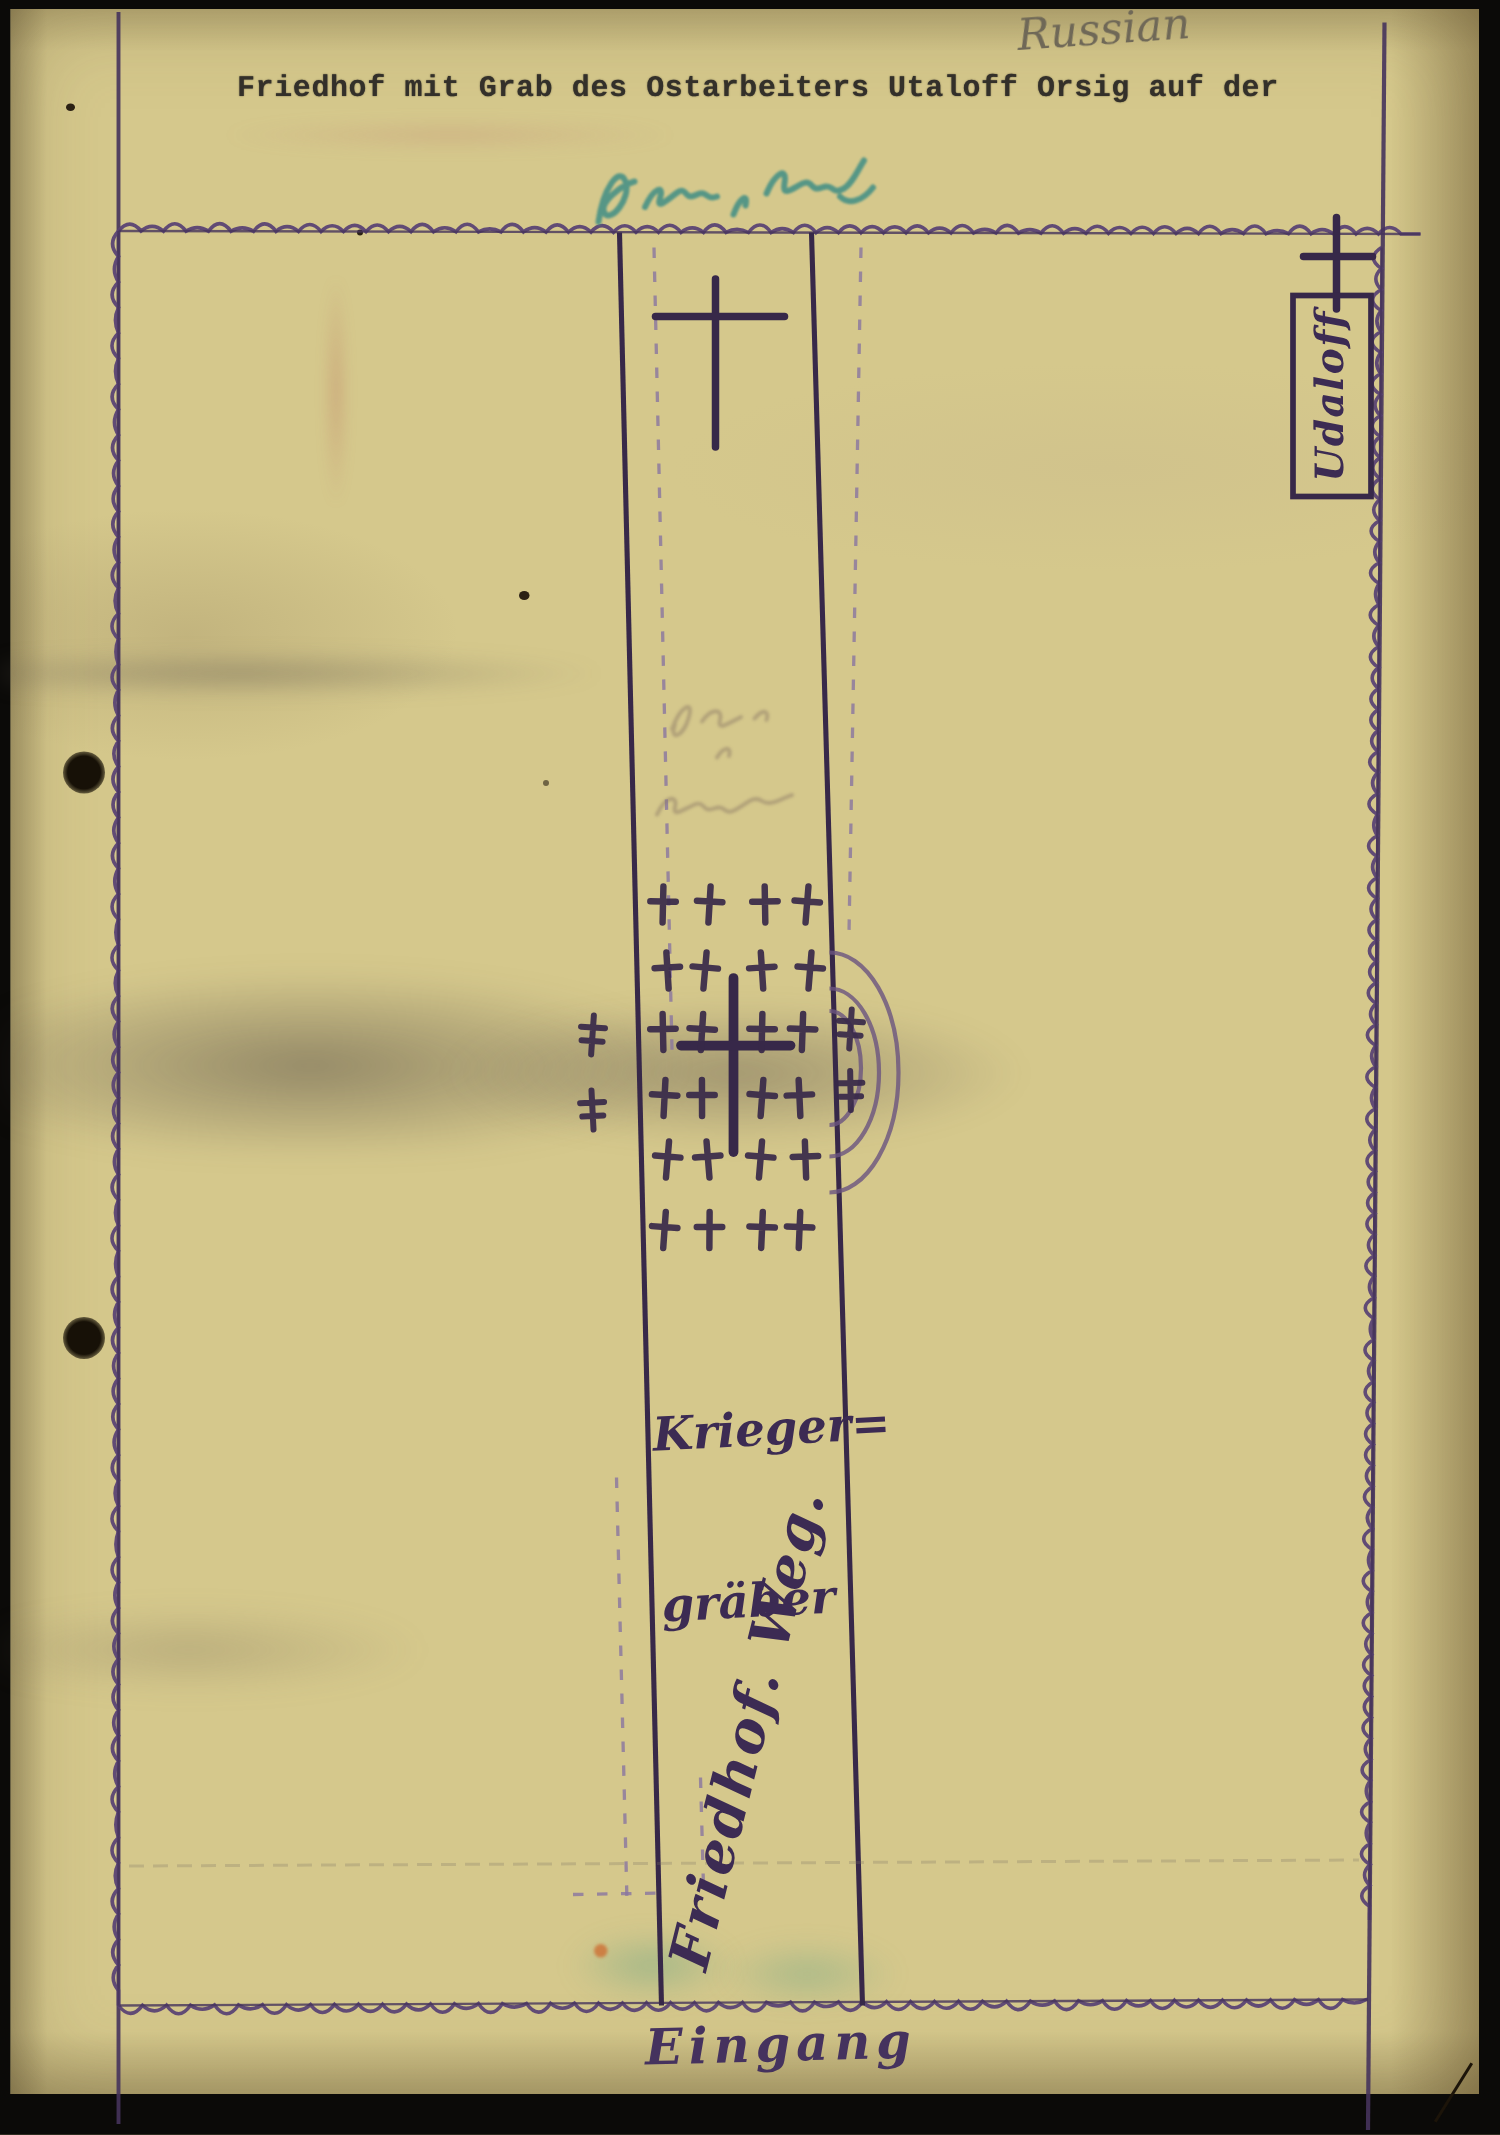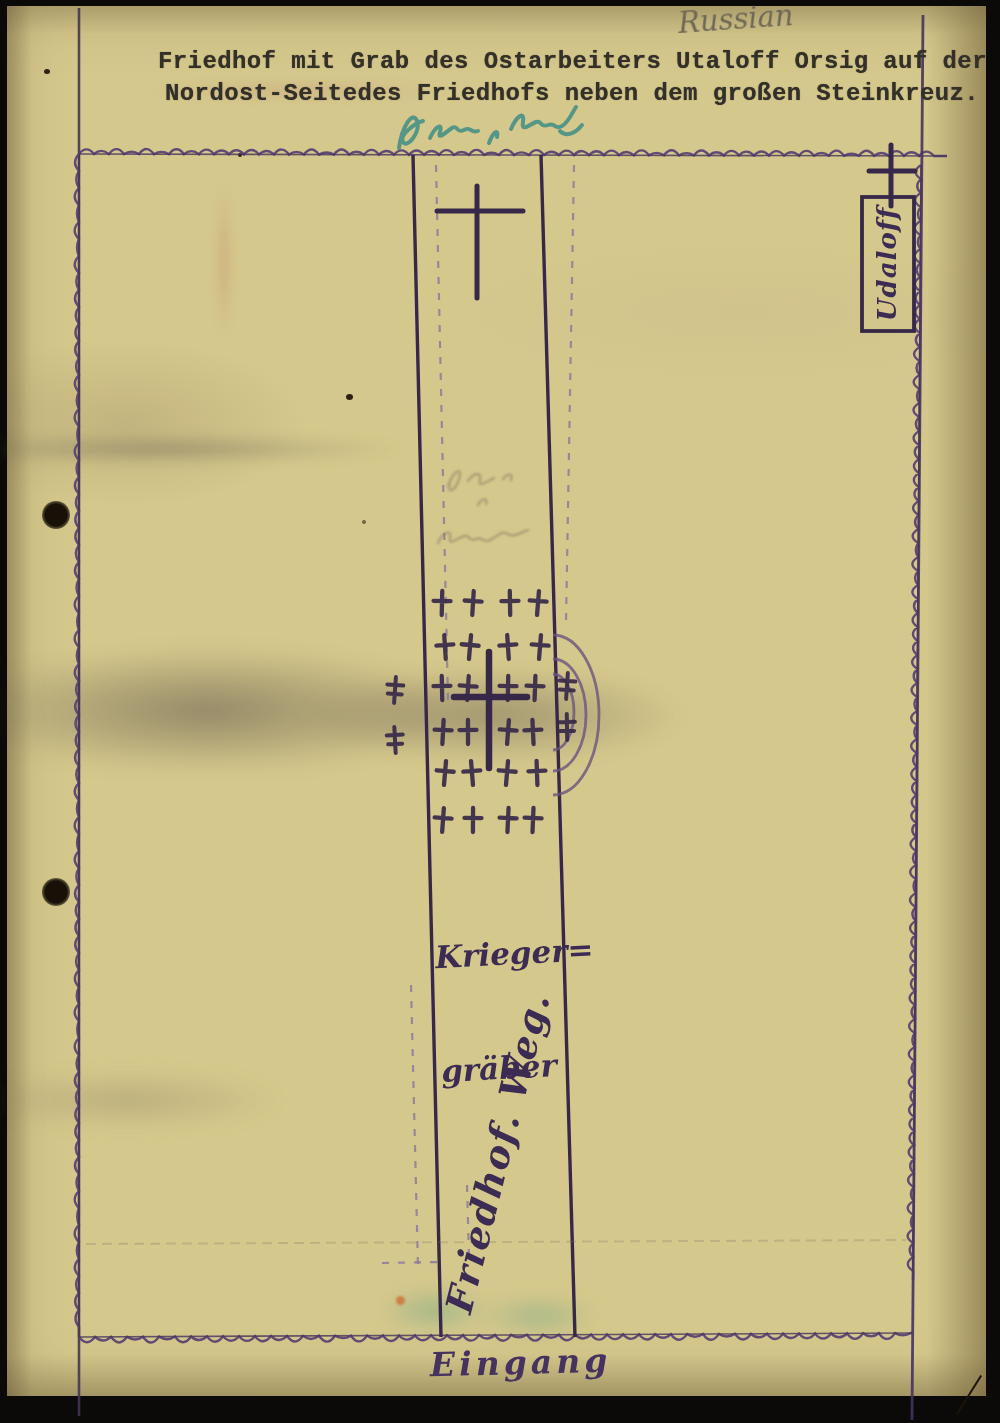--- a/index.html
+++ b/index.html
@@ -12,21 +12,21 @@
            radial-gradient(260px 120px at 12% 30%, rgba(120,100,70,.20), rgba(120,100,70,0) 70%),
            radial-gradient(420px 100px at 75% 22%, rgba(205,190,140,.5), rgba(205,190,140,0) 70%);
          box-shadow: inset 0 0 60px rgba(92,74,40,.35);}
   .smudge{position:absolute;pointer-events:none;}
   .speck{position:absolute;border-radius:50%;background:#2b2114;}
   .hole{position:absolute;width:28px;height:28px;border-radius:50%;
         background:radial-gradient(circle,#171107 55%, rgba(23,17,7,.55) 72%, rgba(23,17,7,0) 78%);}
   #map-svg{position:absolute;left:0;top:0;}
   .txt{position:absolute;white-space:pre;}
   .typed{font-family:"Liberation Mono","DejaVu Sans Mono",monospace;font-weight:bold;
-         font-size:24px;letter-spacing:.4px;color:#33302a;text-shadow:0 0 1px rgba(45,40,32,.75);}
+         font-size:20px;letter-spacing:.4px;color:#33302a;text-shadow:0 0 1px rgba(45,40,32,.75);}
   .hand{font-style:italic;color:#3c2b53;}
   .pencil{font-family:"DejaVu Serif",serif;font-style:italic;color:#6f6857;filter:blur(.4px);}
   .tear{position:absolute;width:2px;background:#1c1409;}
 </style>
 </head>
 <body>
 
 <div id="stage">
   <div id="paper"></div>
 
@@ -137,21 +137,20 @@
 
     <g stroke="#8d7a66" stroke-width="2.6" fill="none" stroke-linecap="round" opacity=".5" filter="url(#pencilblur)" aria-label="illegible faded pencil note">
       <path d="M448,486 C454,470 463,466 459,479 C455,492 446,494 450,483 M468,481 C474,472 482,472 480,480
                C478,488 486,482 494,478 M503,479 C509,472 513,474 511,480 M478,505 C482,498 488,497 486,504"></path>
       <path d="M438,543 C444,530 452,530 450,538 C448,546 458,538 464,536 C470,534 468,542 476,539
                C484,536 482,544 490,540 C498,536 502,530 508,534 C514,538 521,532 528,530"></path>
     </g>
   </svg>
 
   <div class="txt typed" style="left:158px;top:48px;">Friedhof mit Grab des Ostarbeiters Utaloff Orsig auf der</div>
-  <div class="txt typed" style="left:165px;top:80px;">Nordost-Seitedes Friedhofs neben dem großen Steinkreuz.</div>
 
   <div class="txt pencil" style="left:678px;top:2px;font-size:29px;transform:rotate(-4deg);">Russian</div>
 
   <div class="txt hand" style="left:827px;top:249px;width:120px;text-align:center;font-size:26px;font-weight:600;
               transform:rotate(-90deg);letter-spacing:1px;">Udaloff</div>
 
   <div class="txt hand" style="left:438px;top:858px;font-size:31px;font-weight:600;line-height:38px;transform:rotate(-3deg);">
     <div>Krieger=</div>
     <div>gräber</div>
   </div>

